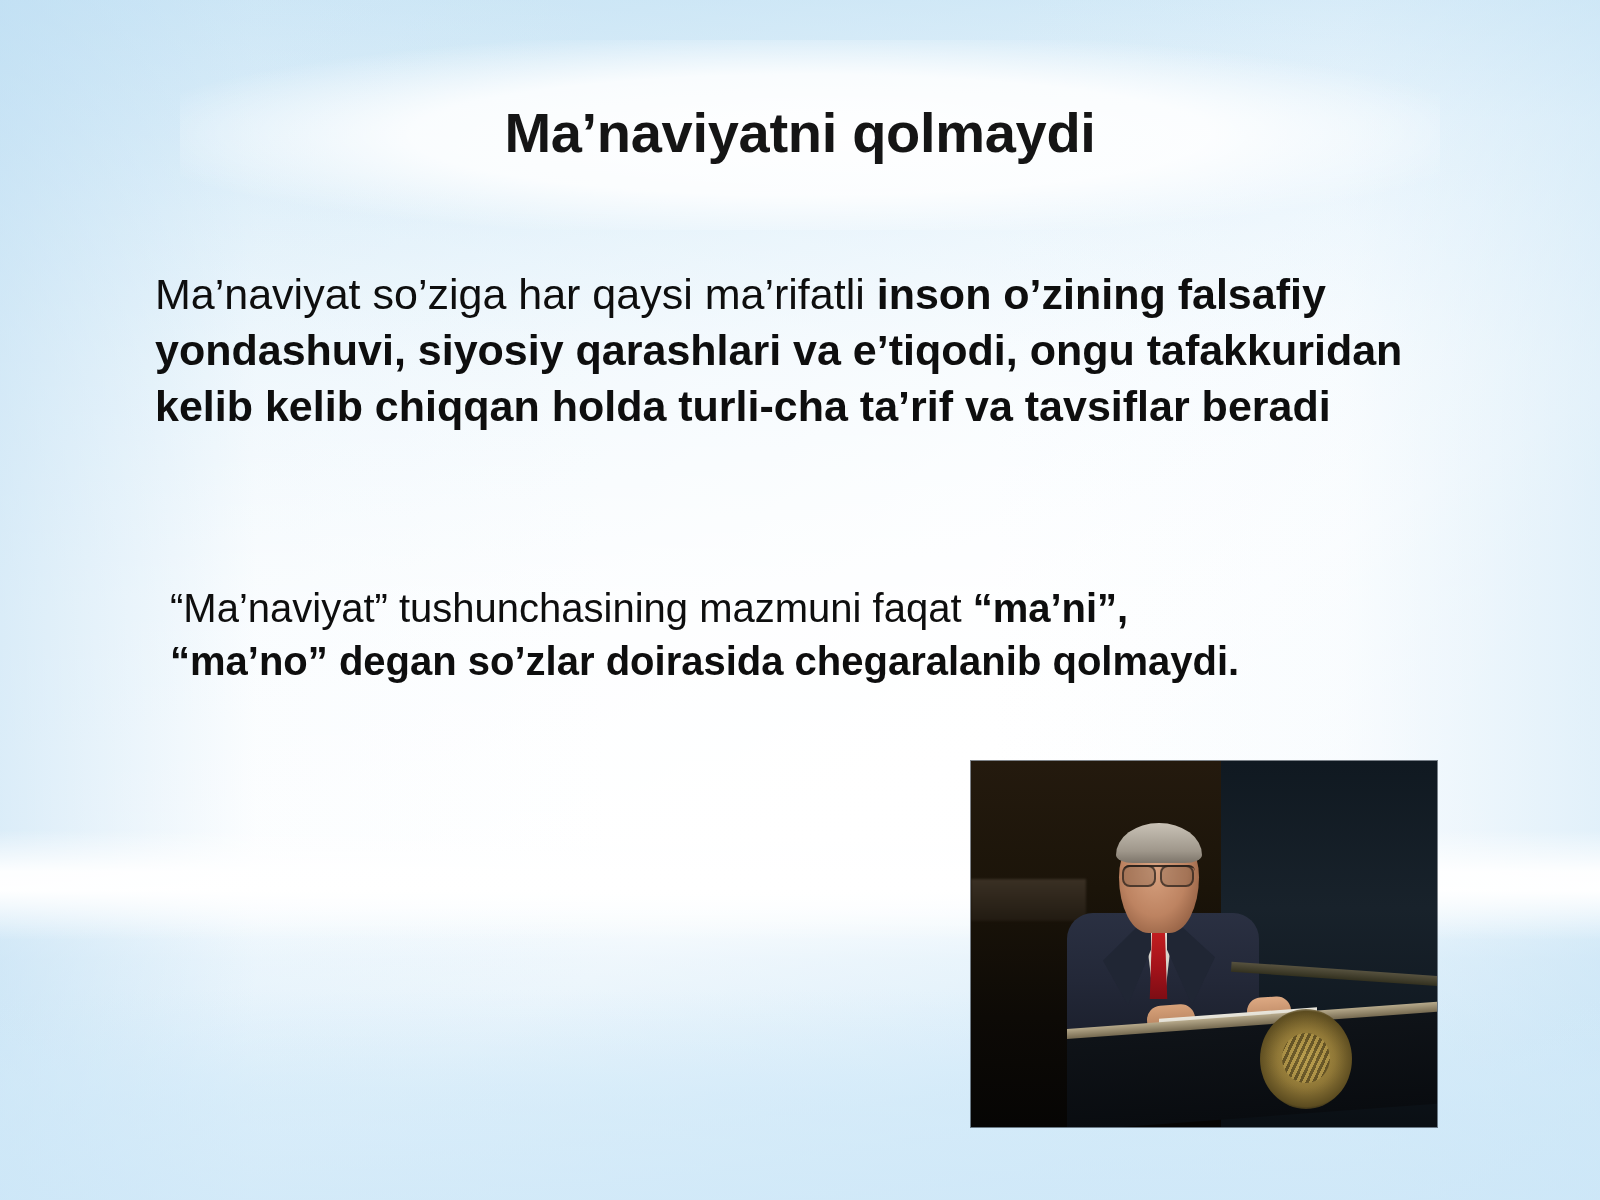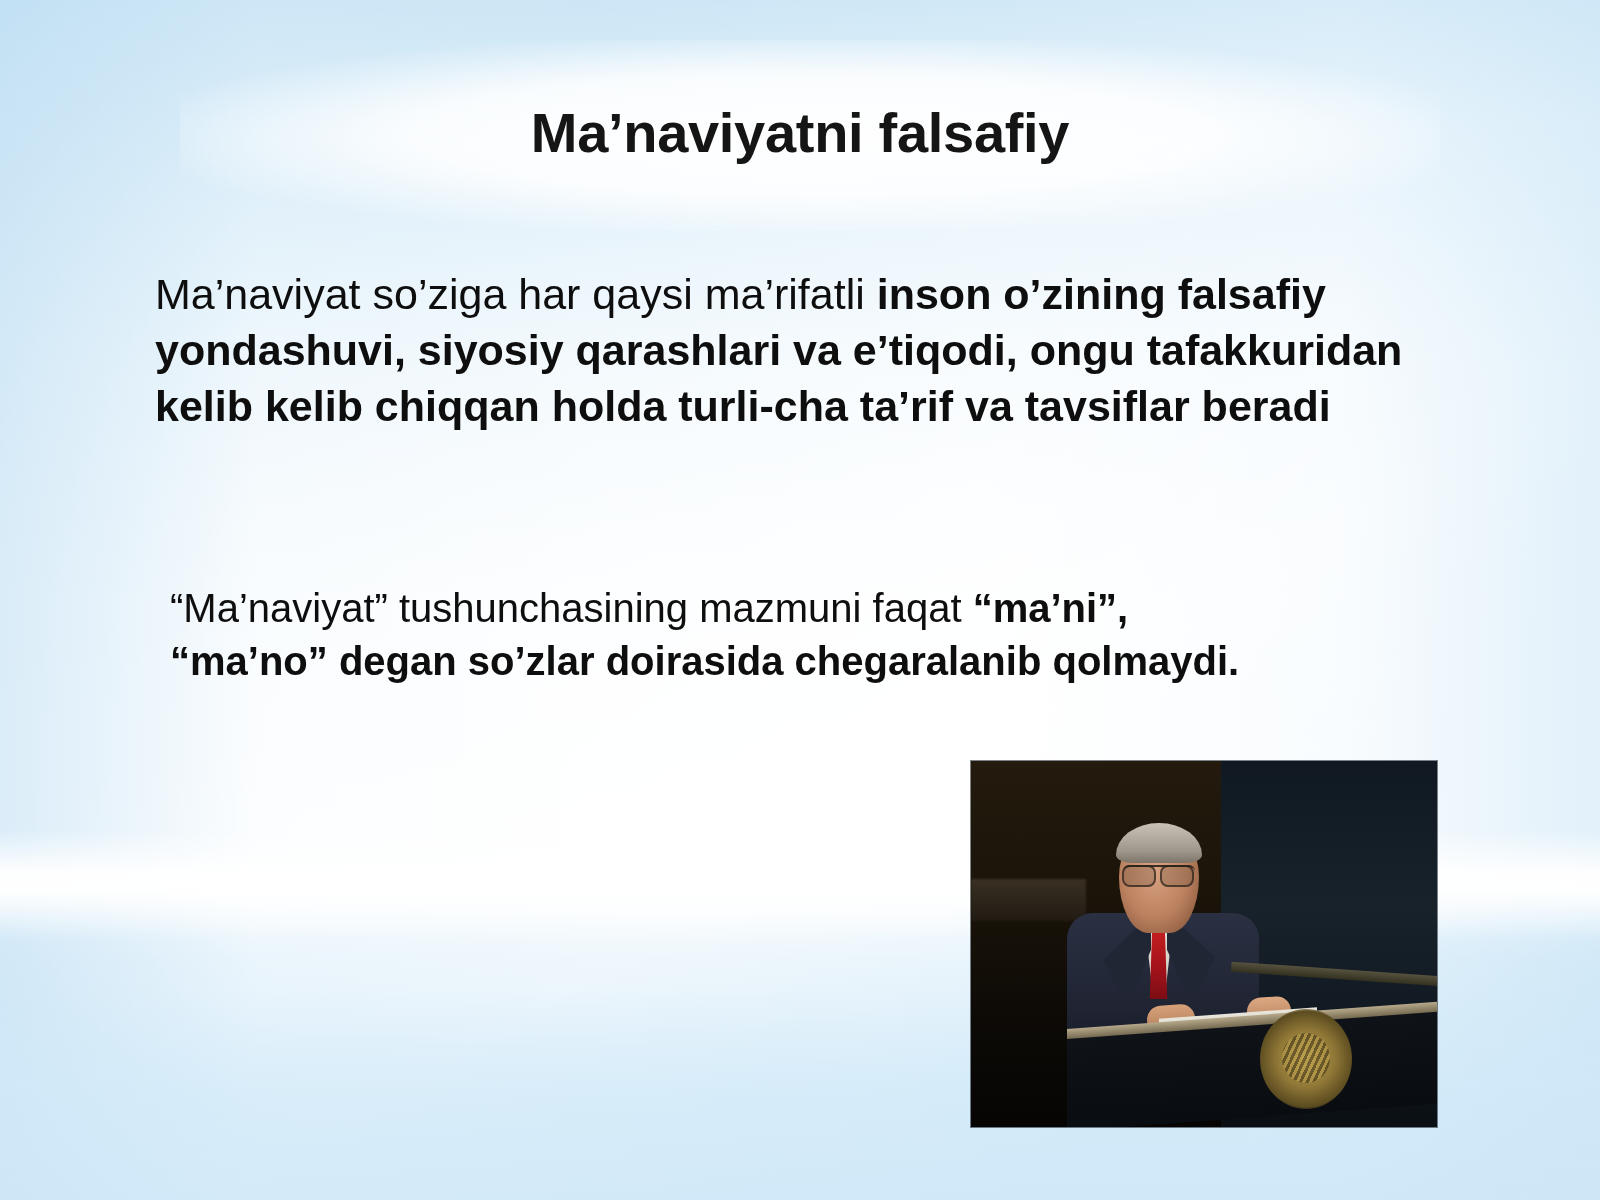--- a/index.html
+++ b/index.html
@@ -301,21 +301,21 @@
 
 <div class="slide">
 
   <div class="bg-base"></div>
   <div class="bg-vert"></div>
   <div class="bg-side"></div>
   <div class="bg-band"></div>
   <div class="bg-titleglow"></div>
   <div class="bg-bottom"></div>
 
-  <div class="slide-title">Ma’naviyatni falsafiy</div>
+  <div class="slide-title">Ma’naviyatni qolmaydi</div>
 
   <div class="body-block" id="para-one">
     <span>Ma’naviyat so’ziga har qaysi ma’rifatli </span><span class="b">inson o’zining falsafiy yondashuvi, siyosiy qarashlari va e’tiqodi, ongu tafakkuridan kelib kelib chiqqan holda turli-cha ta’rif va tavsiflar beradi</span>
   </div>
 
   <div class="body-block" id="para-two">
     <span>“Ma’naviyat” tushunchasining mazmuni faqat </span><span class="b">“ma’ni”, “ma’no” degan so’zlar doirasida chegaralanib qolmaydi.</span>
   </div>
 
   <div class="photo">

